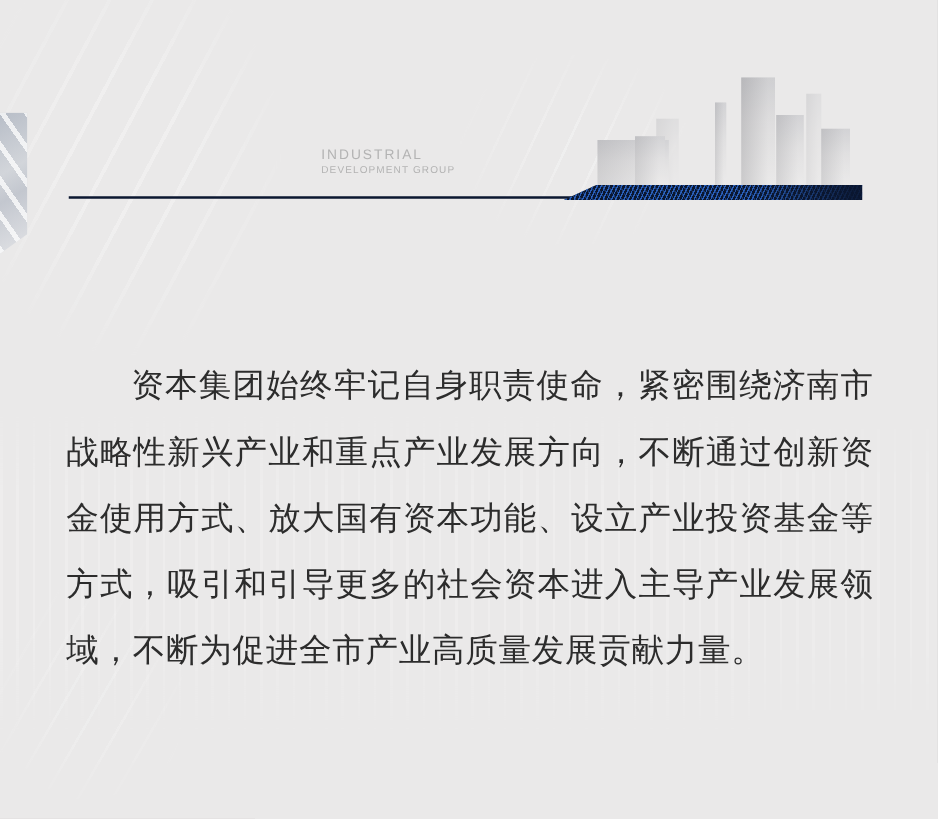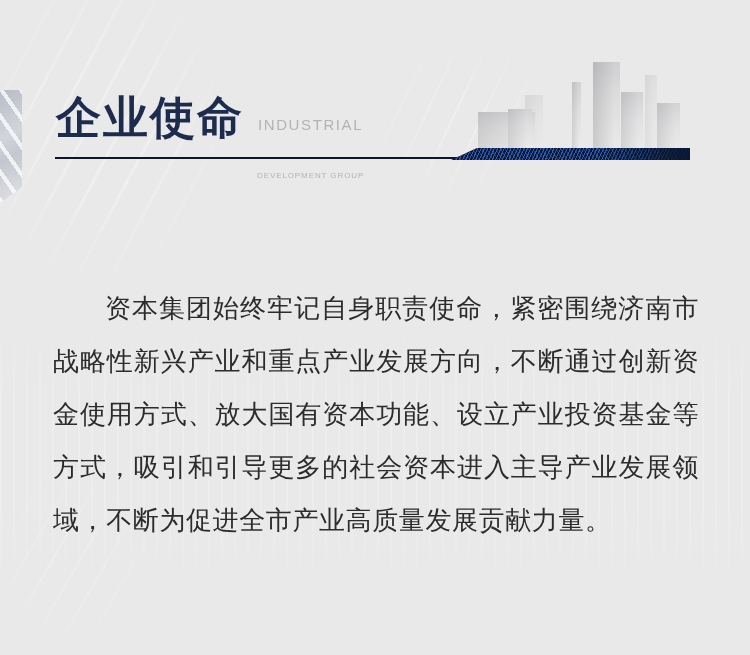--- a/index.html
+++ b/index.html
@@ -55,22 +55,22 @@
   .title {
     position:absolute; left:56px; top:93px; margin:0;
     font-size:45px; line-height:50px; font-weight:700;
     letter-spacing:2px;
     color:var(--title_navy, #1c2b4e);
   }
   .en-label {
     position:absolute; left:257px; top:118px;
     color:var(--label_gray, #b3b3b3);
   }
-  .en-line1 { font-size:15px; line-height:13px; letter-spacing:1.6px;text-align:center; }
-  .en-line2 { font-size:8px;  line-height:10px; letter-spacing:0.9px;margin-top:40px; }
+  .en-line1 { font-size:11px; line-height:13px; letter-spacing:1.6px; }
+  .en-line2 { font-size:8px;  line-height:10px; letter-spacing:0.9px; }
 
   
   .skyline { position:absolute; left:460px; top:55px; width:240px; height:95px; }
   .bld {
     position:absolute; bottom:0;
     background:
       linear-gradient(90deg, rgba(175,175,178,0.35) 0%, rgba(255,255,255,0.18) 80%),
       linear-gradient(180deg, #c9c9cc 0%, #dbdadb 45%, #e7e6e6 100%);
   }
   .bld.faint { opacity:.45; }
@@ -124,21 +124,20 @@
 
 <div class="page">
 
   <div class="bg-diag-tl"></div>
   <div class="bg-diag-mid"></div>
   <div class="bg-band"></div>
   <div class="bg-diag-bl"></div>
 
   <div class="left-ribbon"></div>
 
-  <h1 class="title">企业使命</h1>
   <div class="en-label">
     <div class="en-line1">INDUSTRIAL</div>
     <div class="en-line2">DEVELOPMENT GROUP</div>
   </div>
 
   <div class="skyline">
     <div class="bld bld-2 faint"></div>
     <div class="bld bld-7 faint"></div>
     <div class="bld bld-1"></div>
     <div class="bld bld-1cap"></div>

